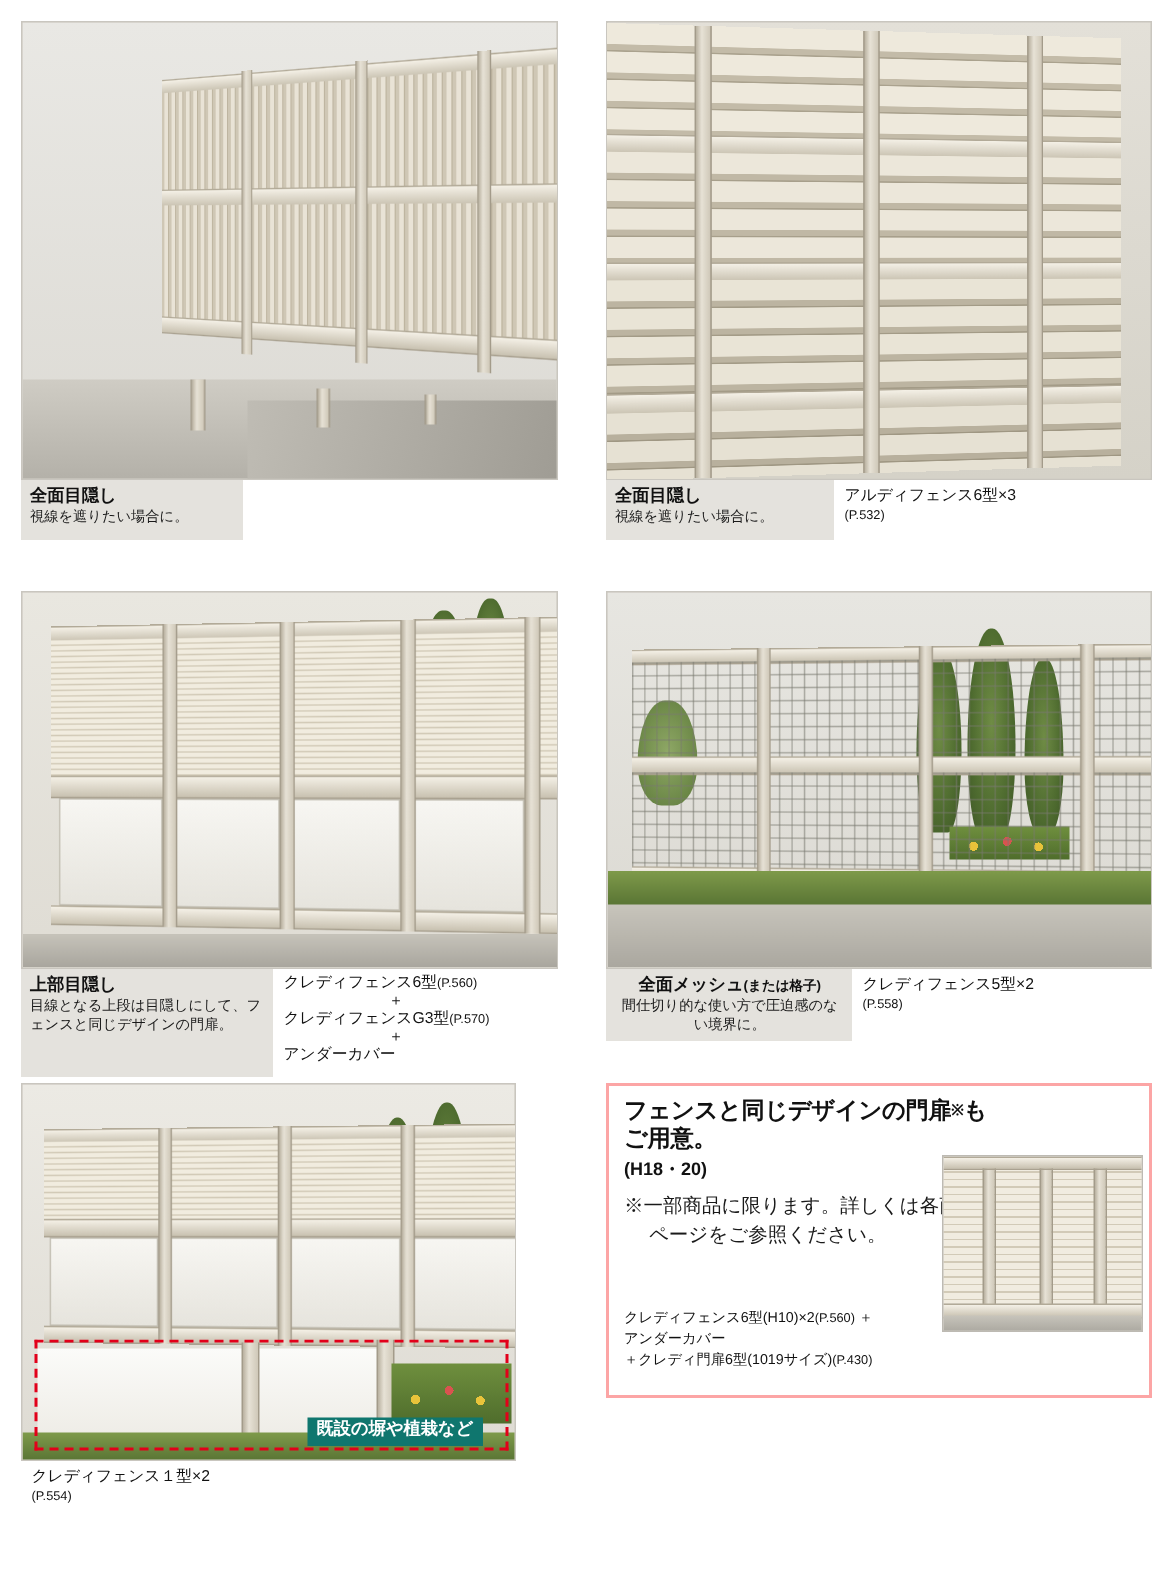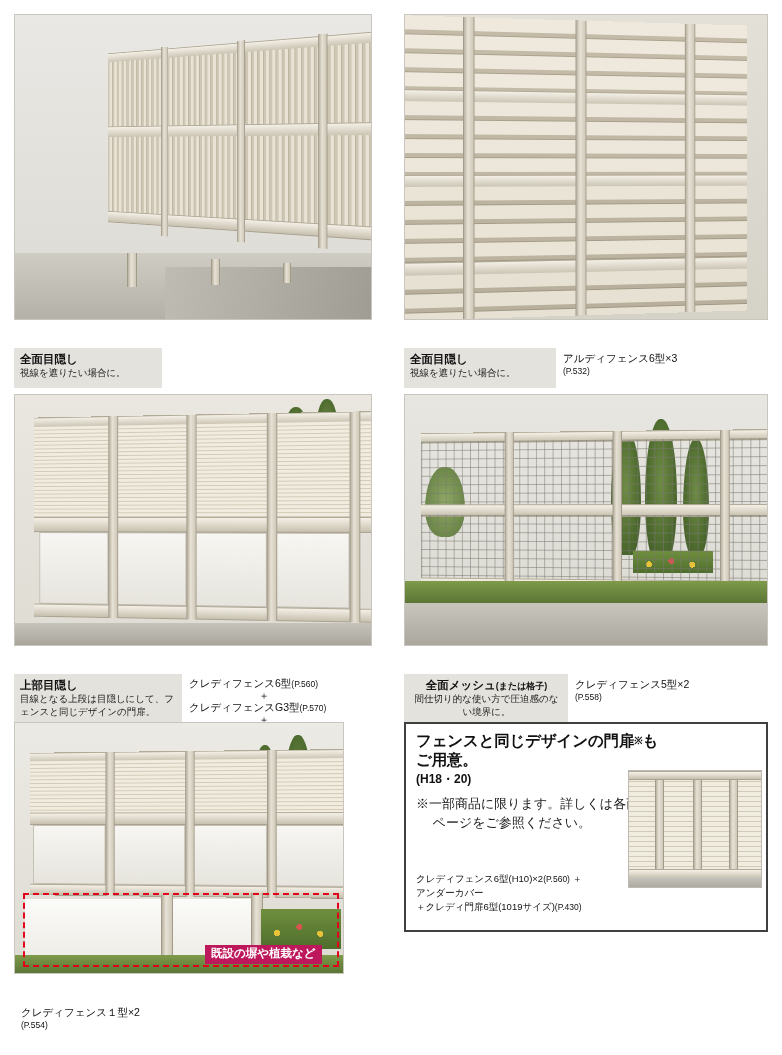--- a/index.html
+++ b/index.html
@@ -32,21 +32,20 @@
     overflow: hidden;
     border: 1px solid #c9c6bf;
     box-sizing: border-box;
     background: #d9d5cc;
   }
 
   .caption-bar {
     display: flex;
     align-items: stretch;
     box-sizing: border-box;
-    margin-top: 28px;
   }
   .cap-left {
     background: #e4e2dd;
     box-sizing: border-box;
     padding: 4px 5px 3px 6px;
   }
   .cap-title {
     font-size: 11.5px;
     font-weight: bold;
     color: #111;
@@ -157,33 +156,33 @@
   }
 
   
   .dashbox {
     position: absolute;
     border: 2px dashed #e2001a;
     box-sizing: border-box;
   }
   .dashlabel {
     position: absolute;
-    background: #be185d;
+    background: #0f766e;
     color: #ffffff;
     font-size: 11.5px;
     font-weight: bold;
     padding: 2px 6px 3px 6px;
     line-height: 1.2;
     white-space: nowrap;
   }
 
   
   .promo {
     position: absolute;
-    border: 2px solid #404040;
+    border: 2px solid #fca5a5;
     box-sizing: border-box;
     background: #ffffff;
   }
   .promo-title {
     font-size: 15.5px;
     font-weight: bold;
     color: #111;
     line-height: 1.2;
     letter-spacing: -0.2px;
   }

